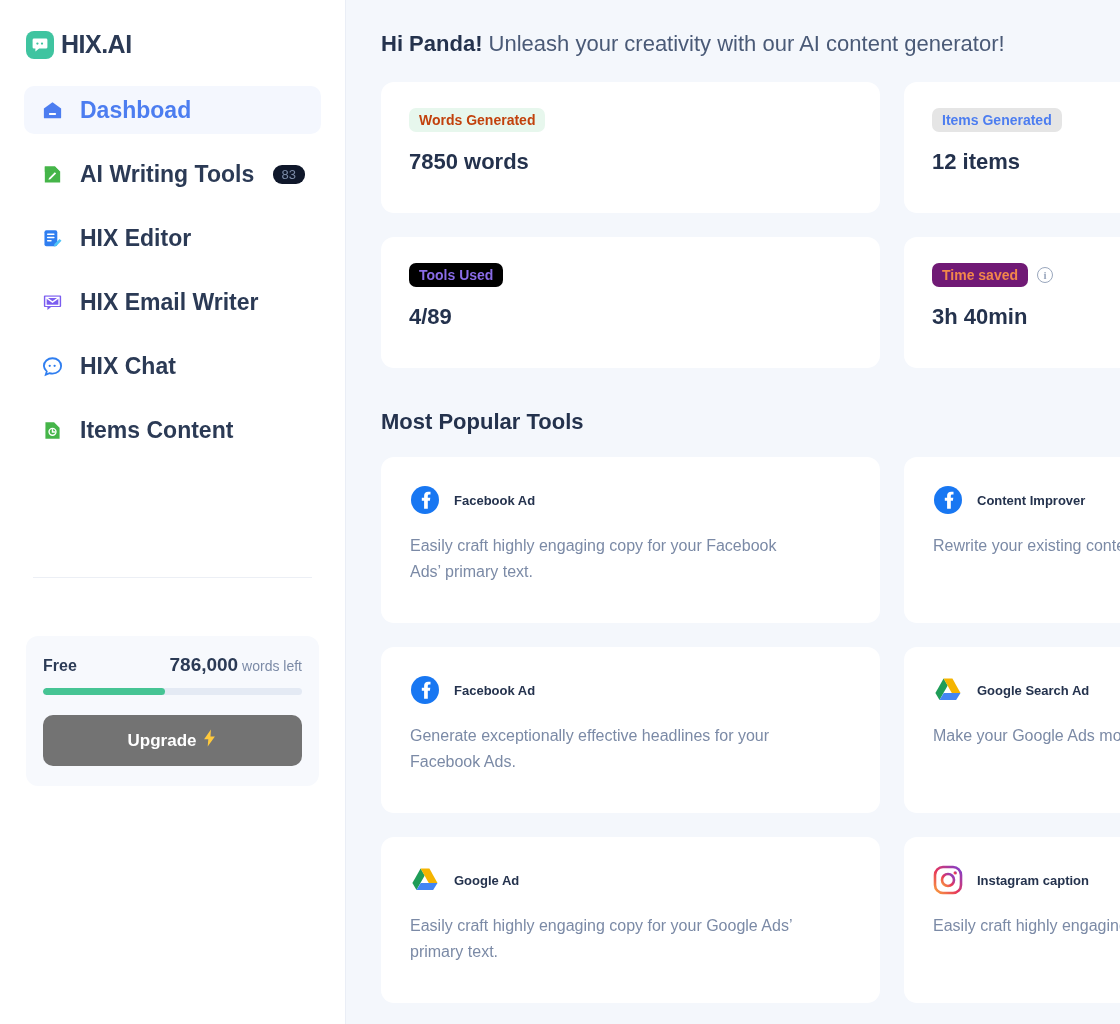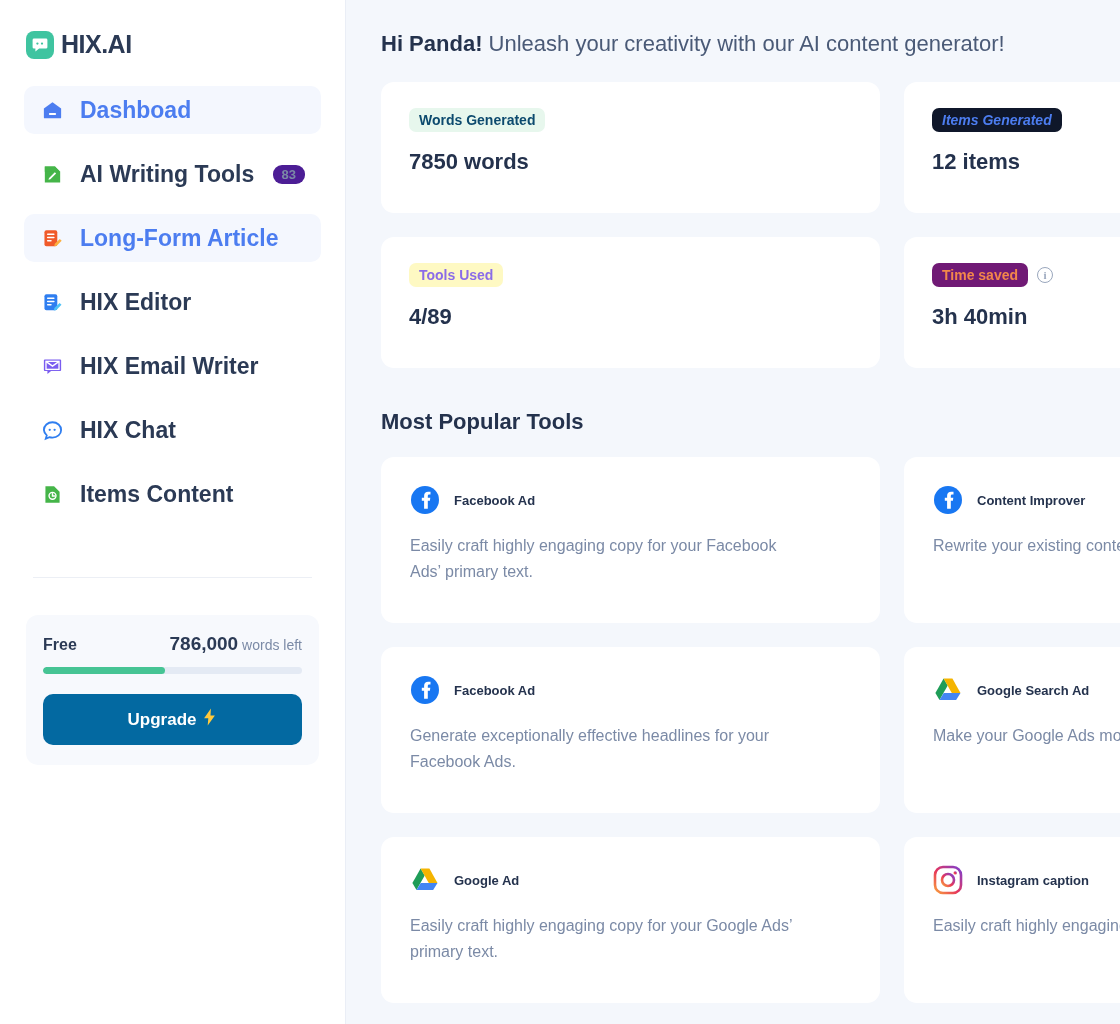--- a/index.html
+++ b/index.html
@@ -45,32 +45,32 @@
     width: 24px; height: 24px; flex: 0 0 24px;
     margin-right: 16px;
     display: flex; align-items: center; justify-content: center;
   }
   .nav-label {
     font-size: 23px; font-weight: 700; color: #2b3a55;
     flex: 1 1 auto; white-space: nowrap;
   }
   .nav-item.active .nav-label { color: #4c7df0; }
   .nav-badge {
-    font-size: 13px; font-weight: 700; color: #7b8aa6;
-    background: #4c1d95; border-radius: 9px;
+    font-size: 13px; font-weight: 400; color: #7b8aa6;
+    background: #0f172a; border-radius: 9px;
     padding: 3px 9px; line-height: 1;
   }
 
   .divider {
     position: absolute; left: 33px; top: 577px;
     width: 279px; height: 1px; background: #eceff5;
   }
 
   .plan-card {
-    position: absolute; left: 26px; top: 615px;
+    position: absolute; left: 26px; top: 636px;
     width: 293px; border-radius: 12px;
     background: #f7f9fd; padding: 18px 17px 20px 17px;
   }
   .plan-top {
     display: flex; align-items: baseline; justify-content: space-between;
     margin-bottom: 12px;
   }
   .plan-name { font-size: 16px; font-weight: 700; color: #2b3a55; }
   .plan-quota { font-size: 14px; color: #7b8aa6; }
   .plan-quota b { color: #2b3a55; font-weight: 700; font-size: 19px; }
@@ -187,32 +187,20 @@
           <svg width="23" height="23" viewBox="0 0 24 24">
             <path d="M4 3.6h10.6L20 9v11.4H4z" rx="2" fill="#45b549"></path>
             <path d="M4 3.6h10.6L20 9H4z" fill="#45b549"></path>
             <path d="M8.4 15.6 14.4 9.6l1.4 1.4-6 6-2 .6z" fill="#ffffff"></path>
           </svg>
         </span>
         <span class="nav-label">AI Writing Tools</span>
         <span class="nav-badge">83</span>
       </div>
 
-      <div class="nav-item active">
-        <span class="nav-ico">
-          <svg width="23" height="23" viewBox="0 0 24 24">
-            <rect x="3.6" y="3.4" width="13.4" height="16.6" rx="2" fill="#f05a2a"></rect>
-            <rect x="6.2" y="6.8" width="8" height="1.6" rx="0.8" fill="#ffffff"></rect>
-            <rect x="6.2" y="10.2" width="8" height="1.6" rx="0.8" fill="#ffffff"></rect>
-            <rect x="6.2" y="13.6" width="5" height="1.6" rx="0.8" fill="#ffffff"></rect>
-            <path d="M14.4 17.6 19.6 12.4l2 2-5.2 5.2-2.6.6z" fill="#fcb040"></path>
-          </svg>
-        </span>
-        <span class="nav-label">Long-Form Article</span>
-      </div>
 
       <div class="nav-item">
         <span class="nav-ico">
           <svg width="23" height="23" viewBox="0 0 24 24">
             <rect x="3.6" y="3.4" width="13.4" height="16.6" rx="2" fill="#2f7ef0"></rect>
             <rect x="6.2" y="6.8" width="8" height="1.6" rx="0.8" fill="#ffffff"></rect>
             <rect x="6.2" y="10.2" width="8" height="1.6" rx="0.8" fill="#ffffff"></rect>
             <rect x="6.2" y="13.6" width="5" height="1.6" rx="0.8" fill="#ffffff"></rect>
             <path d="M14 17.8 19.4 12.4l2 2-5.4 5.4-2.6.6z" fill="#4fc3f7"></path>
           </svg>
@@ -258,21 +246,21 @@
     <div class="divider"></div>
 
     <div class="plan-card">
       <div class="plan-top">
         <span class="plan-name">Free</span>
         <span class="plan-quota"><b>786,000</b><span> words left</span></span>
       </div>
       <div class="plan-bar">
         <div class="plan-bar-fill" id="planFill" style="width: 47%; background: rgb(70, 196, 148);"></div>
       </div>
-      <button class="upgrade-btn" style="background: #0369a1;">
+      <button class="upgrade-btn" style="background: #737373;">
         <span>Upgrade</span>
         <span>
           <svg width="15" height="18" viewBox="0 0 14 18">
               <path d="M8.4 0.6 1.6 10.2h4.2L5.2 17.4 12.4 7.4H8z" fill="#ffc93c"></path>
             </svg>
         </span>
       </button>
     </div>
 
   </aside>
@@ -280,35 +268,35 @@
   <section id="main">
 
     <div class="greeting">
       <b>Hi Panda!</b><span> Unleash your creativity with our AI content generator!</span>
     </div>
 
     <div class="stat-grid">
 
       <div class="stat-card">
         <div class="stat-badge-row">
-          <span class="stat-badge" id="sb0" style="color: #0c4a6e; background: rgb(231, 247, 237);">Words Generated</span>
+          <span class="stat-badge" id="sb0" style="color: #c2410c; background: rgb(231, 247, 237);">Words Generated</span>
         </div>
         <div class="stat-value">7850 words</div>
       </div>
 
       <div class="stat-card">
         <div class="stat-badge-row">
-          <span class="stat-badge" id="sb1" style="color: rgb(76, 125, 240); background: #0f172a; font-style: italic;">Items Generated</span>
+          <span class="stat-badge" id="sb1" style="color: rgb(76, 125, 240); background: #e5e5e5;">Items Generated</span>
         </div>
         <div class="stat-value">12 items</div>
       </div>
 
       <div class="stat-card">
         <div class="stat-badge-row">
-          <span class="stat-badge" id="sb2" style="color: rgb(138, 108, 232); background: #fef9c3;">Tools Used</span>
+          <span class="stat-badge" id="sb2" style="color: rgb(138, 108, 232); background: #000000;">Tools Used</span>
         </div>
         <div class="stat-value">4/89</div>
       </div>
 
       <div class="stat-card">
         <div class="stat-badge-row">
           <span class="stat-badge" id="sb3" style="color: rgb(243, 135, 74); background: #701a75;">Time saved</span>
           <span class="info-icon">i</span>
         </div>
         <div class="stat-value">3h 40min</div>

